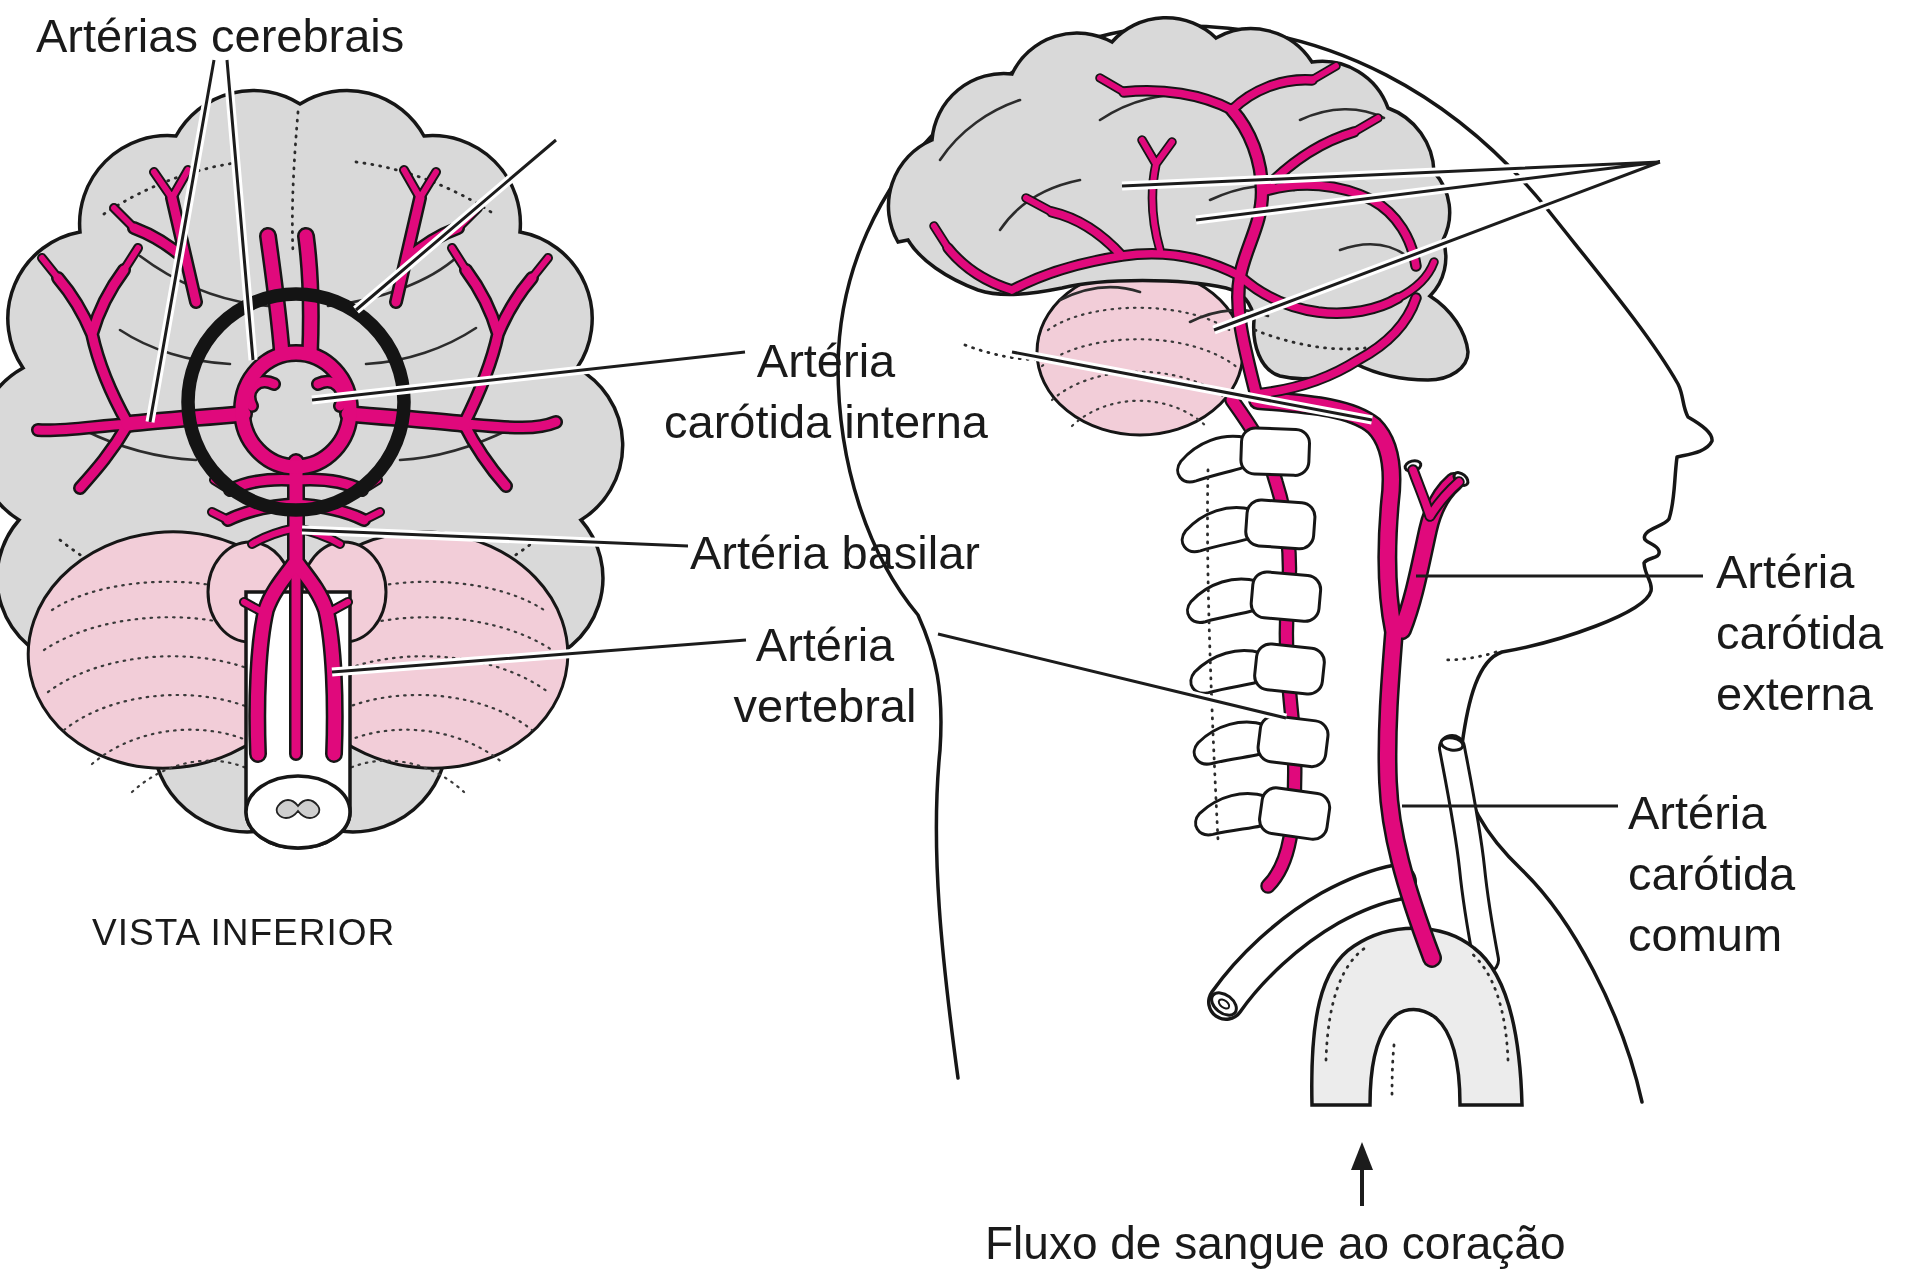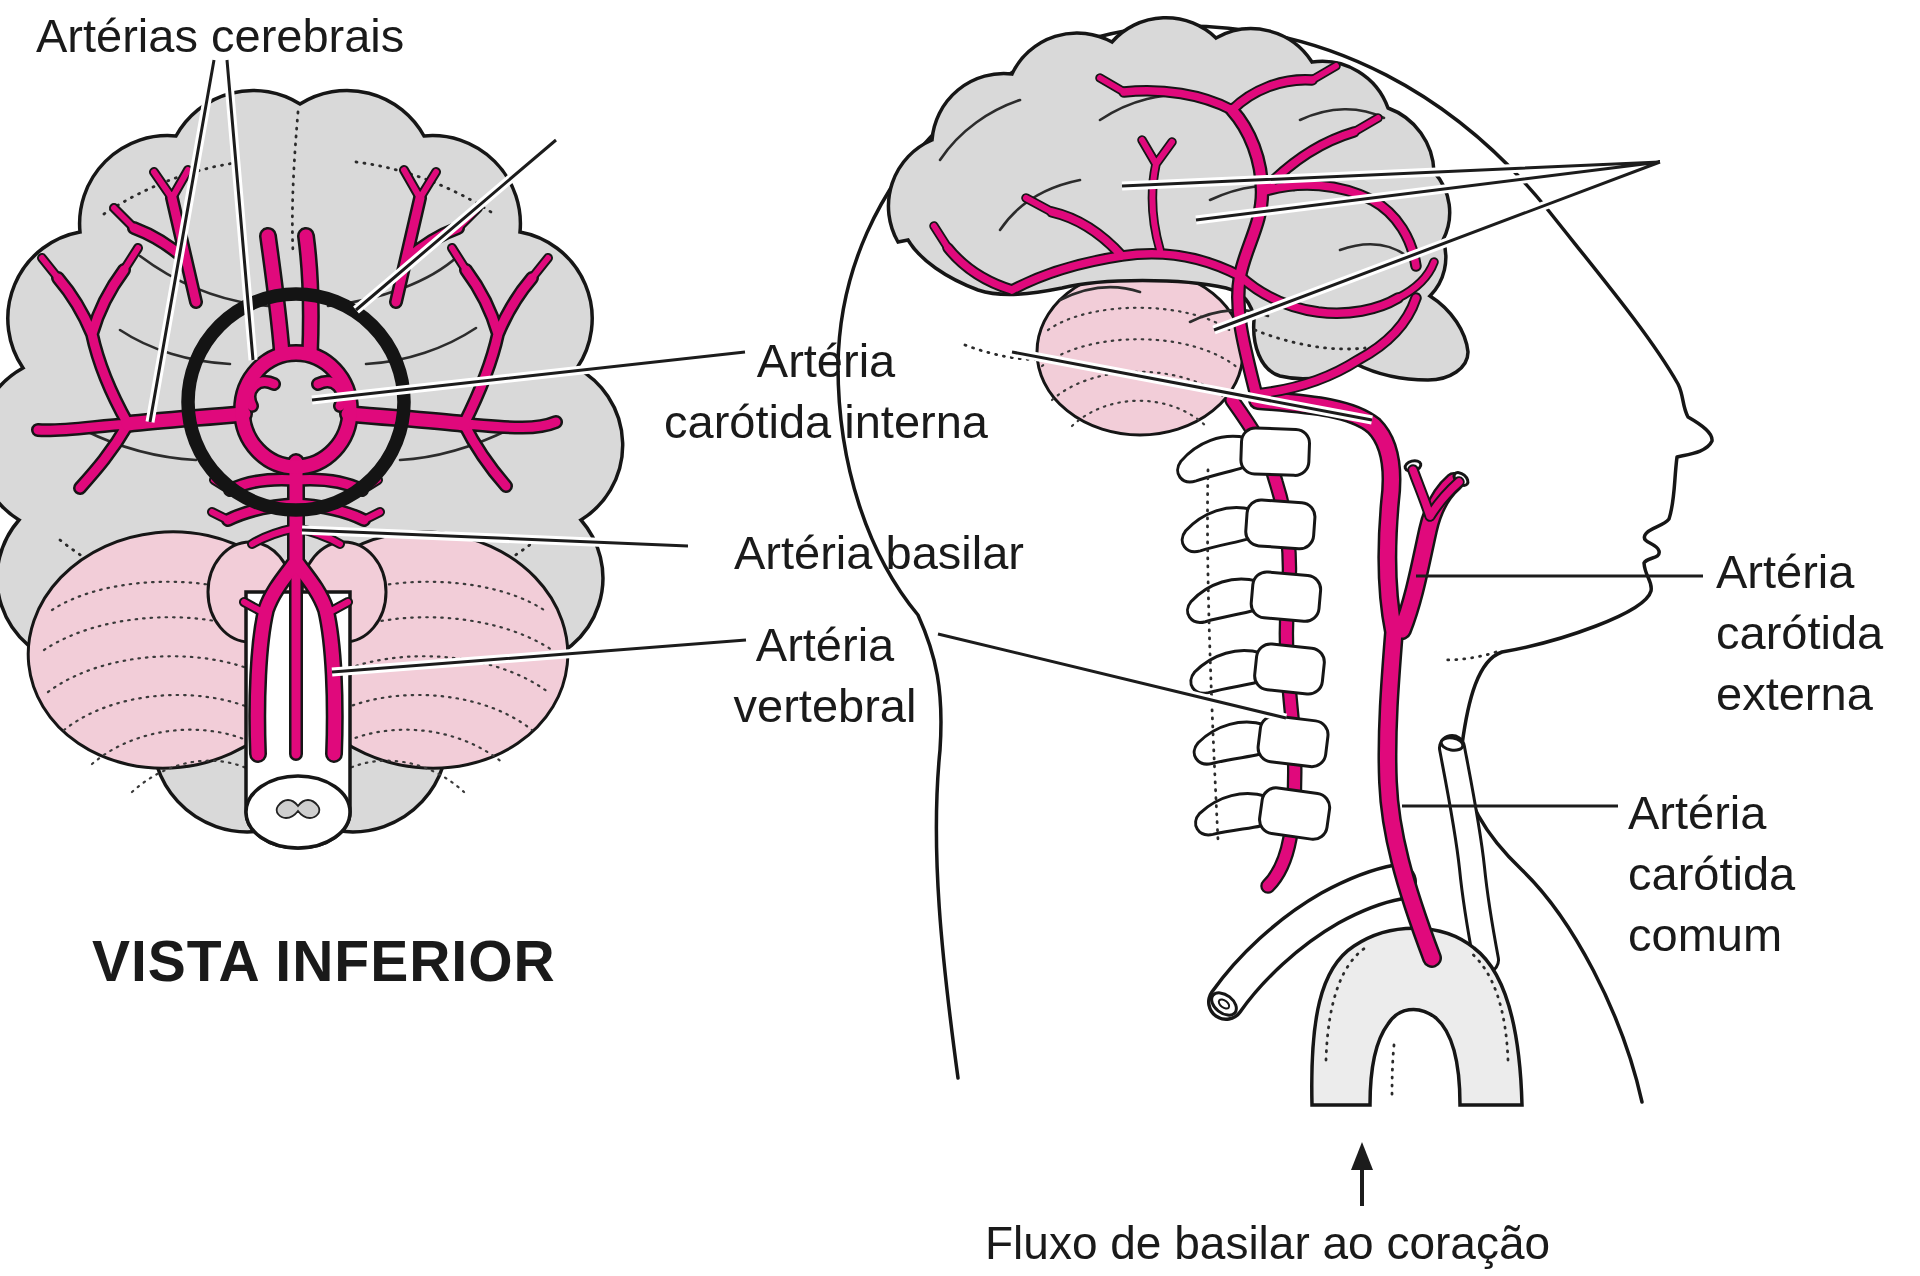--- a/index.html
+++ b/index.html
@@ -1,21 +1,21 @@
 <!DOCTYPE html>
 <html style="--artery: #e0097c; --brain: #d9d9d9; --cerebellum: #f2cdd8; --aorta: #ececec; --ink: #161616;"><head>
 <meta charset="utf-8">
 <style>
   html,body{margin:0;padding:0;background:#ffffff;}
   #stage{position:relative;width:1920px;height:1276px;background:#fff;overflow:hidden;
          font-family:"Liberation Sans", sans-serif;color:#1a1a1a;}
   svg{position:absolute;left:0;top:0;}
   .lbl{position:absolute;font-size:47px;line-height:1.3;white-space:pre-line;color:#1a1a1a;}
   .lbl.center{text-align:center;}
-  .caption{position:absolute;font-size:57px;font-weight:bold;letter-spacing:1px;margin-top:16px;}
+  .caption{position:absolute;font-size:37px;font-weight:normal;letter-spacing:1px;}
   .flowcap{position:absolute;font-size:46px;}
   
   .outline{fill:none;stroke:var(--ink);stroke-width:3.5;stroke-linecap:round;stroke-linejoin:round;}
   .vcase{fill:none;stroke:var(--ink);stroke-linecap:round;stroke-linejoin:round;}
   .vfill{fill:none;stroke:var(--artery);stroke-linecap:round;stroke-linejoin:round;}
   .sulci{fill:none;stroke:#2c2c2c;stroke-width:2.6;stroke-linecap:round;}
   .dots{fill:none;stroke:#2b2b2b;stroke-width:2.8;stroke-dasharray:1 7;stroke-linecap:round;}
   .hatch{fill:none;stroke:#3a3a3a;stroke-width:2.2;stroke-dasharray:1.5 6;stroke-linecap:round;}
   .leader{fill:none;stroke:#1c1c1c;stroke-width:3;}
   .leader-case{fill:none;stroke:#ffffff;stroke-width:9;}
@@ -153,30 +153,30 @@
     <polygon points="1362,1142 1351,1170 1373,1170" fill="#1c1c1c"></polygon>
   </g>
 </svg>
 
   <div class="lbl" style="left:36px; top:5px;">Artérias cerebrais</div>
 
 
   <div class="lbl center" style="left:630px; top:330px; width:392px;">Artéria
 carótida interna</div>
 
-  <div class="lbl" style="left:690px; top:522px;margin-left:44px;">Artéria basilar</div>
+  <div class="lbl" style="left:690px; top:522px;">Artéria basilar</div>
 
   <div class="lbl center" style="left:725px; top:614px; width:200px;">Artéria
 vertebral</div>
 
   <div class="caption" style="left:92px; top:912px;">VISTA INFERIOR</div>
 
 
   <div class="lbl" style="left:1716px; top:541px;">Artéria
 carótida
 externa</div>
 
   <div class="lbl" style="left:1628px; top:782px;">Artéria
 carótida
 comum</div>
 
-  <div class="flowcap" style="left:985px; top:1216px;">Fluxo de basilar ao coração</div>
+  <div class="flowcap" style="left:985px; top:1216px;">Fluxo de sangue ao coração</div>
 </div>
 
 </body></html>

